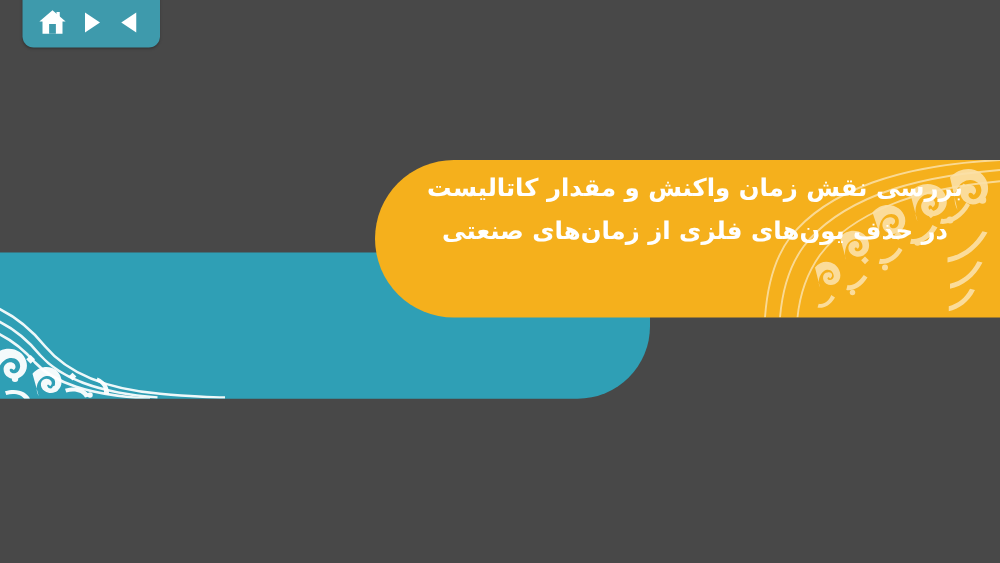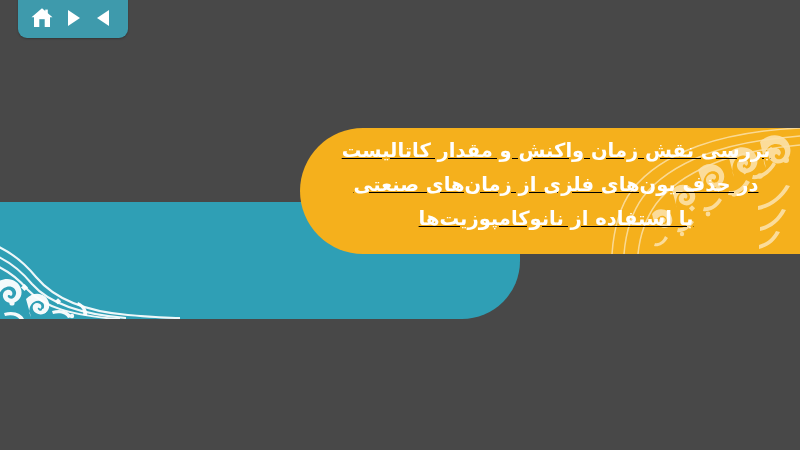--- a/index.html
+++ b/index.html
@@ -78,21 +78,20 @@
     opacity:.62;
   }
 
   #title-block {
     position:absolute;
     right:22px; top:6px;
     left:34px;
     text-align:center;
     direction:rtl;
     z-index:3;
-    text-decoration:underline;
   }
   .title-line {
     color:#FFFFFF;
     font-size:19.5px;
     font-weight:bold;
     line-height:34px;
     letter-spacing:0px;
     white-space:nowrap;
     text-align:center;
     direction:rtl;
@@ -211,18 +210,17 @@
         <rect x="80" y="78" width="4.4" height="4.4" transform="rotate(45 82 80)"></rect>
         <path d="M180,58 c-8,14 -20,22 -32,24 l0,-4 c11,-2 21,-9 28,-21 z"></path>
         <path d="M176,82 c-6,12 -16,19 -26,21 l0,-4 c9,-2 17,-8 22,-18 z"></path>
         <path d="M170,104 c-5,10 -13,15 -21,17 l0,-4 c7,-2 13,-6 17,-14 z"></path>
       </g>
     </svg>
 
     <div id="title-block">
       <div class="title-line">بررسی نقش زمان واکنش و مقدار کاتالیست</div>
       <div class="title-line">در حذف یون‌های فلزی از زمان‌های صنعتی</div>
-      <div class="title-line">با استفاده از نانوکامپوزیت‌ها</div>
     </div>
 
   </div>
 
 </div>
 
 </body></html>

